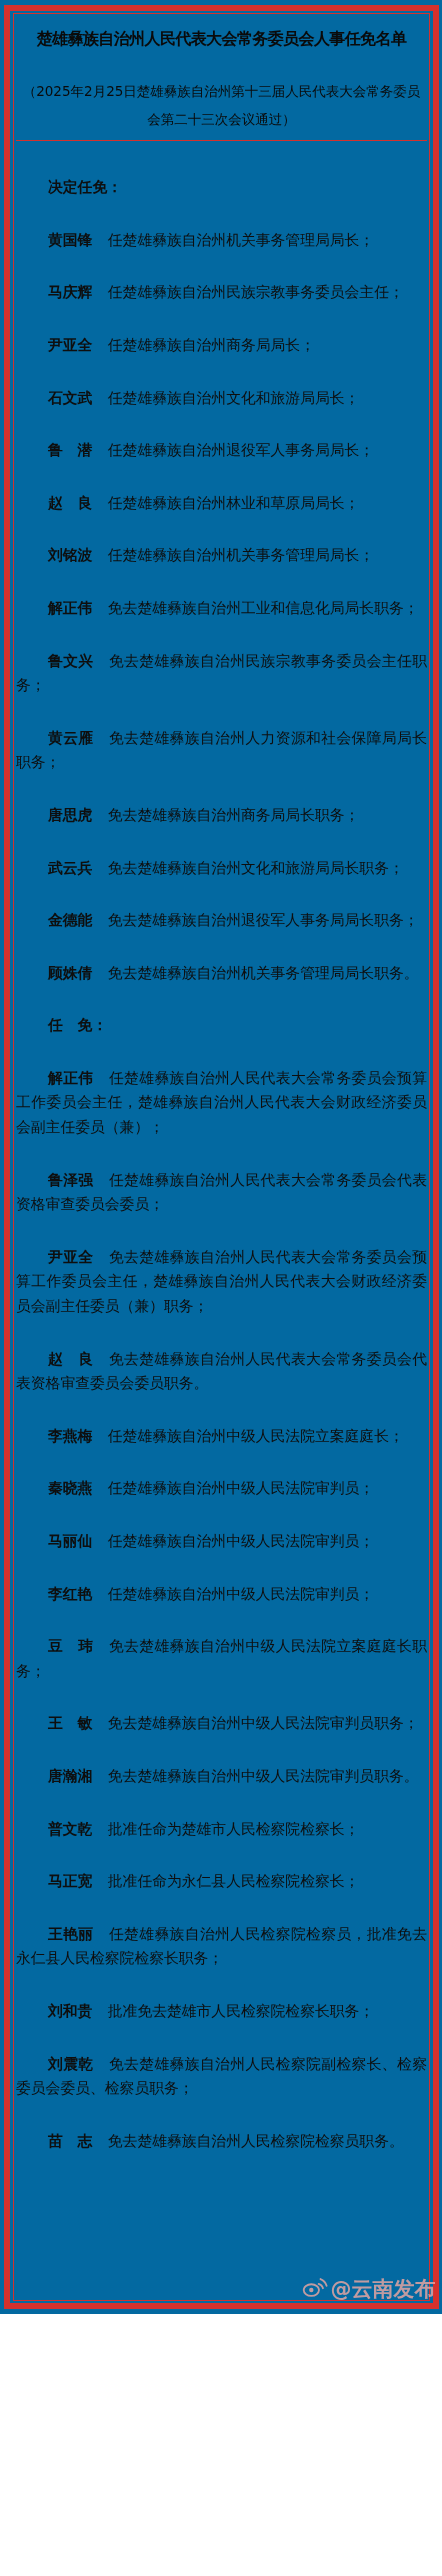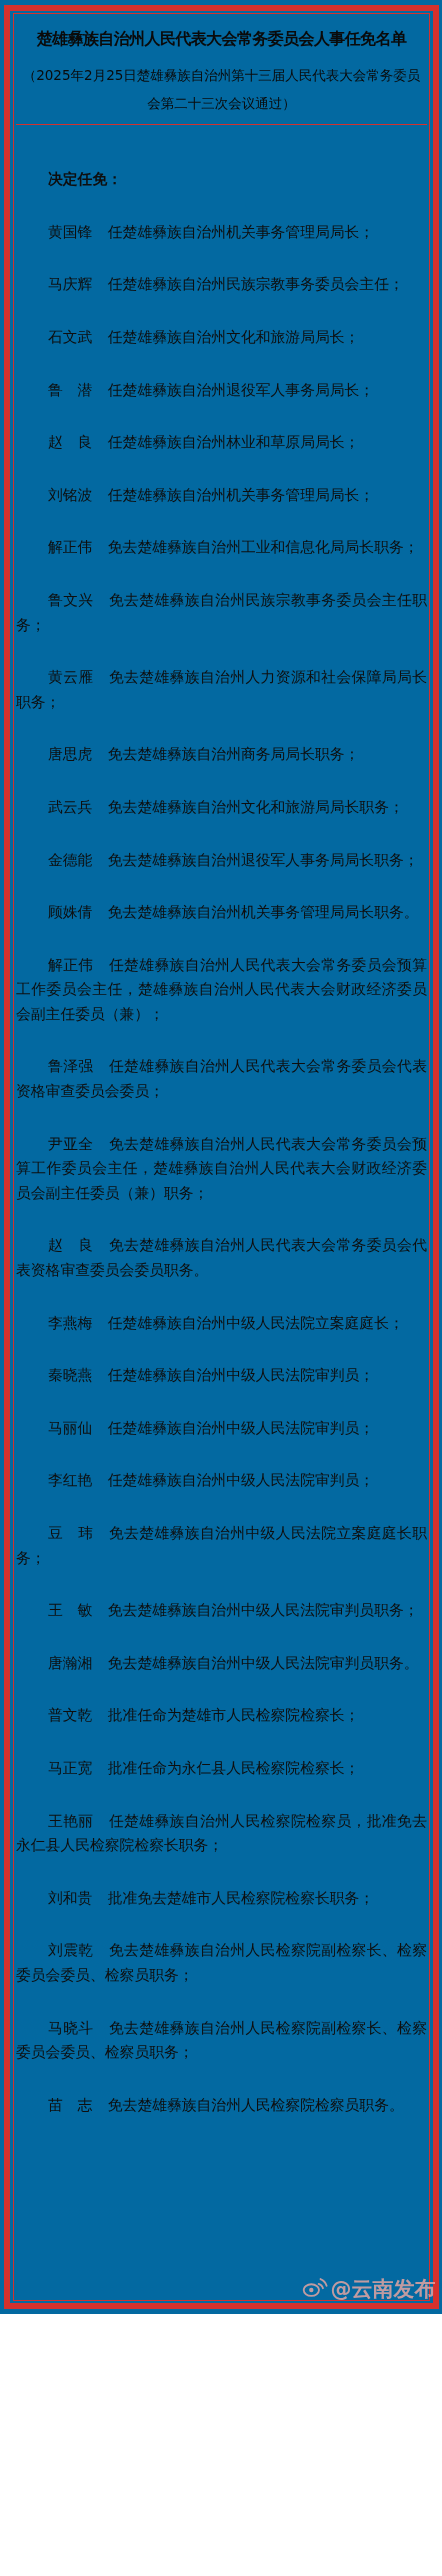--- a/index.html
+++ b/index.html
@@ -32,47 +32,47 @@
   .title {
     margin:13px 0 0 0;
     font-size:16px;
     line-height:21px;
     font-weight:bold;
     text-align:center;
     letter-spacing:-0.6px;
     color:#0a0a0a;
   }
   .subtitle {
-    margin-top:12px;
+    margin-top:28px;
     font-size:13.5px;
     line-height:28px;
     text-align:center;
     color:#0a0a0a;
   }
   .divider {
     border:none;
     border-top:1.2px solid var(--accent,#d5312d);
     margin:7.4px 0 0 0;
   }
   .doc-body {
     padding-top:34px;
     font-size:14.8px;
     line-height:24.6px;
     text-align:justify;
     color:#0e0e0e;
   }
   .para {
-    margin:8px 0 28px 0;
+    margin:0 0 28px 0;
     text-indent:32px;
   }
   .section-heading {
     font-weight:bold;
   }
   .pname {
-    font-weight:normal;
+    font-weight:bold;
     padding-right:15.4px;
   }
   .watermark {
     position:absolute;
     right:7.4px;
     bottom:11px;
     display:flex;
     align-items:center;
     gap:3px;
     font-size:21px;
@@ -98,48 +98,49 @@
       <div>（2025年2月25日楚雄彝族自治州第十三届人民代表大会常务委员</div>
       <div>会第二十三次会议通过）</div>
     </div>
 
     <hr class="divider">
 
     <div class="doc-body" id="doc-body">
         <p class="para section-heading">决定任免：</p>
         <p class="para"><span class="pname">黄国锋</span><span class="ptext">任楚雄彝族自治州机关事务管理局局长；</span></p>
         <p class="para"><span class="pname">马庆辉</span><span class="ptext">任楚雄彝族自治州民族宗教事务委员会主任；</span></p>
+        <p class="para"><span class="pname">尹亚全</span><span class="ptext">任楚雄彝族自治州商务局局长；</span></p>
         <p class="para"><span class="pname">石文武</span><span class="ptext">任楚雄彝族自治州文化和旅游局局长；</span></p>
         <p class="para"><span class="pname">鲁　潜</span><span class="ptext">任楚雄彝族自治州退役军人事务局局长；</span></p>
         <p class="para"><span class="pname">赵　良</span><span class="ptext">任楚雄彝族自治州林业和草原局局长；</span></p>
         <p class="para"><span class="pname">刘铭波</span><span class="ptext">任楚雄彝族自治州机关事务管理局局长；</span></p>
         <p class="para"><span class="pname">解正伟</span><span class="ptext">免去楚雄彝族自治州工业和信息化局局长职务；</span></p>
         <p class="para"><span class="pname">鲁文兴</span><span class="ptext">免去楚雄彝族自治州民族宗教事务委员会主任职务；</span></p>
         <p class="para"><span class="pname">黄云雁</span><span class="ptext">免去楚雄彝族自治州人力资源和社会保障局局长职务；</span></p>
         <p class="para"><span class="pname">唐思虎</span><span class="ptext">免去楚雄彝族自治州商务局局长职务；</span></p>
         <p class="para"><span class="pname">武云兵</span><span class="ptext">免去楚雄彝族自治州文化和旅游局局长职务；</span></p>
         <p class="para"><span class="pname">金德能</span><span class="ptext">免去楚雄彝族自治州退役军人事务局局长职务；</span></p>
         <p class="para"><span class="pname">顾姝倩</span><span class="ptext">免去楚雄彝族自治州机关事务管理局局长职务。</span></p>
+        <p class="para section-heading">任　免：</p>
         <p class="para"><span class="pname">解正伟</span><span class="ptext">任楚雄彝族自治州人民代表大会常务委员会预算工作委员会主任，楚雄彝族自治州人民代表大会财政经济委员会副主任委员（兼）；</span></p>
         <p class="para"><span class="pname">鲁泽强</span><span class="ptext">任楚雄彝族自治州人民代表大会常务委员会代表资格审查委员会委员；</span></p>
         <p class="para"><span class="pname">尹亚全</span><span class="ptext">免去楚雄彝族自治州人民代表大会常务委员会预算工作委员会主任，楚雄彝族自治州人民代表大会财政经济委员会副主任委员（兼）职务；</span></p>
         <p class="para"><span class="pname">赵　良</span><span class="ptext">免去楚雄彝族自治州人民代表大会常务委员会代表资格审查委员会委员职务。</span></p>
         <p class="para"><span class="pname">李燕梅</span><span class="ptext">任楚雄彝族自治州中级人民法院立案庭庭长；</span></p>
         <p class="para"><span class="pname">秦晓燕</span><span class="ptext">任楚雄彝族自治州中级人民法院审判员；</span></p>
         <p class="para"><span class="pname">马丽仙</span><span class="ptext">任楚雄彝族自治州中级人民法院审判员；</span></p>
         <p class="para"><span class="pname">李红艳</span><span class="ptext">任楚雄彝族自治州中级人民法院审判员；</span></p>
         <p class="para"><span class="pname">豆　玮</span><span class="ptext">免去楚雄彝族自治州中级人民法院立案庭庭长职务；</span></p>
         <p class="para"><span class="pname">王　敏</span><span class="ptext">免去楚雄彝族自治州中级人民法院审判员职务；</span></p>
         <p class="para"><span class="pname">唐瀚湘</span><span class="ptext">免去楚雄彝族自治州中级人民法院审判员职务。</span></p>
         <p class="para"><span class="pname">普文乾</span><span class="ptext">批准任命为楚雄市人民检察院检察长；</span></p>
         <p class="para"><span class="pname">马正宽</span><span class="ptext">批准任命为永仁县人民检察院检察长；</span></p>
         <p class="para"><span class="pname">王艳丽</span><span class="ptext">任楚雄彝族自治州人民检察院检察员，批准免去永仁县人民检察院检察长职务；</span></p>
         <p class="para"><span class="pname">刘和贵</span><span class="ptext">批准免去楚雄市人民检察院检察长职务；</span></p>
         <p class="para"><span class="pname">刘震乾</span><span class="ptext">免去楚雄彝族自治州人民检察院副检察长、检察委员会委员、检察员职务；</span></p>
-        <p class="para"><span class="pname">马晓斗</span><span class="ptext">免去楚雄彝族自治州人民检察院副检察长、检察委员会委员、检察员职务；</span></p>
         <p class="para"><span class="pname">苗　志</span><span class="ptext">免去楚雄彝族自治州人民检察院检察员职务。</span></p>
       </div>
   </div>
 
   <div class="watermark">
     <span class="wm-icon">
       <svg width="26" height="22" viewBox="0 0 42 36" fill="none">
         <ellipse cx="15" cy="23" rx="12.5" ry="9.5" stroke="currentColor" stroke-width="3"></ellipse>
         <circle cx="15" cy="23" r="3.6" fill="currentColor"></circle>
         <path d="M27 13 A 10 10 0 0 1 34 20" stroke="currentColor" stroke-width="3" stroke-linecap="round"></path>

